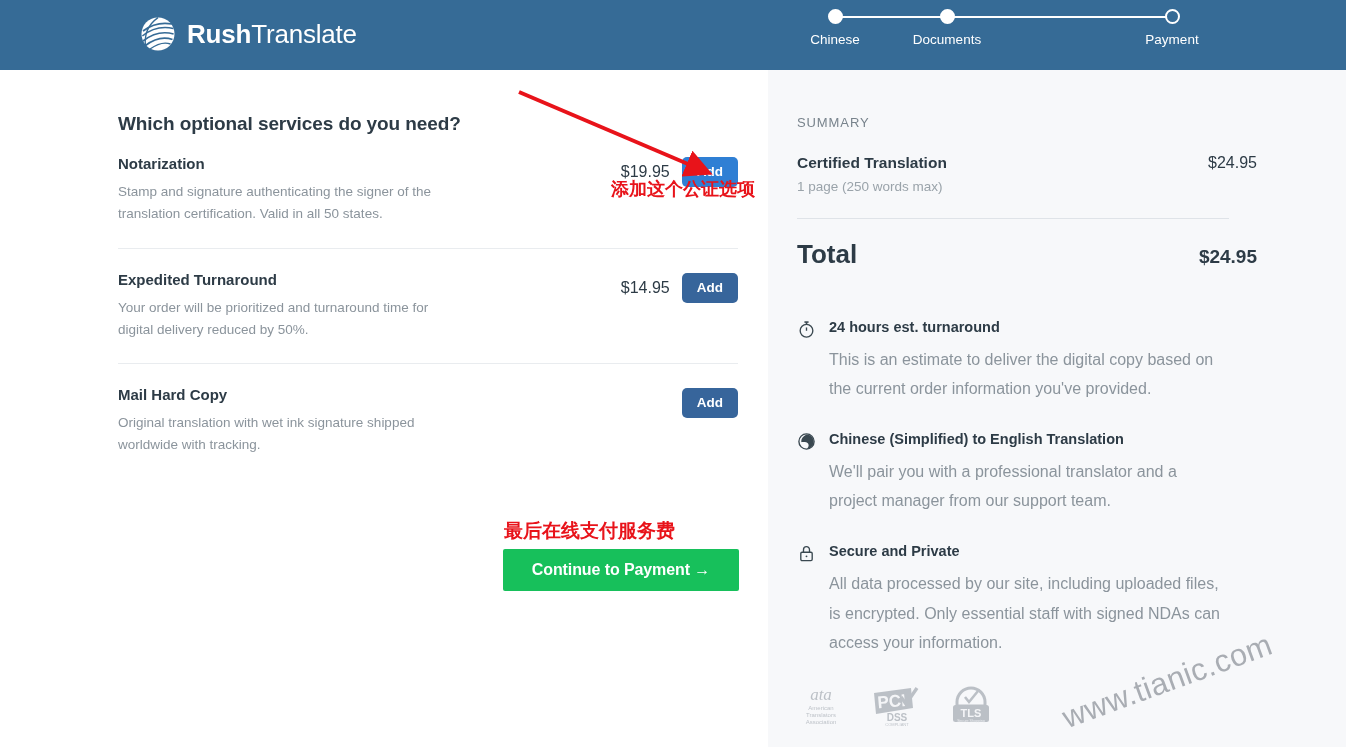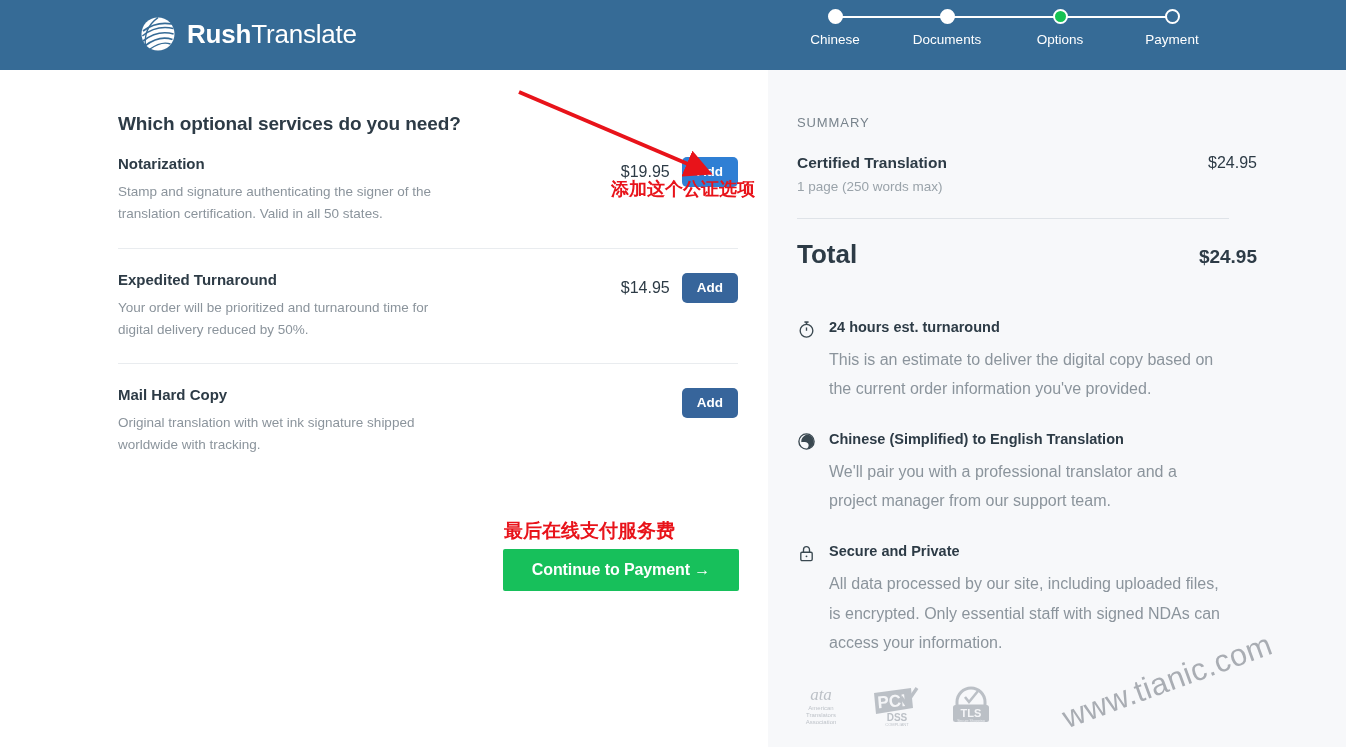--- a/index.html
+++ b/index.html
@@ -205,24 +205,20 @@
       <div class="step" style="left:29px;">
         <div class="step-dot"></div>
         <div class="step-label">Chinese</div>
       </div>
 
       <div class="step" style="left:141px;">
         <div class="step-dot"></div>
         <div class="step-label">Documents</div>
       </div>
 
-      <div class="step" style="left:254px;">
-        <div class="step-dot current"></div>
-        <div class="step-label">Options</div>
-      </div>
 
       <div class="step" style="left:366px;">
         <div class="step-dot upcoming"></div>
         <div class="step-label">Payment</div>
       </div>
     </div>
   </div>
 
   <div class="main-left">
 

